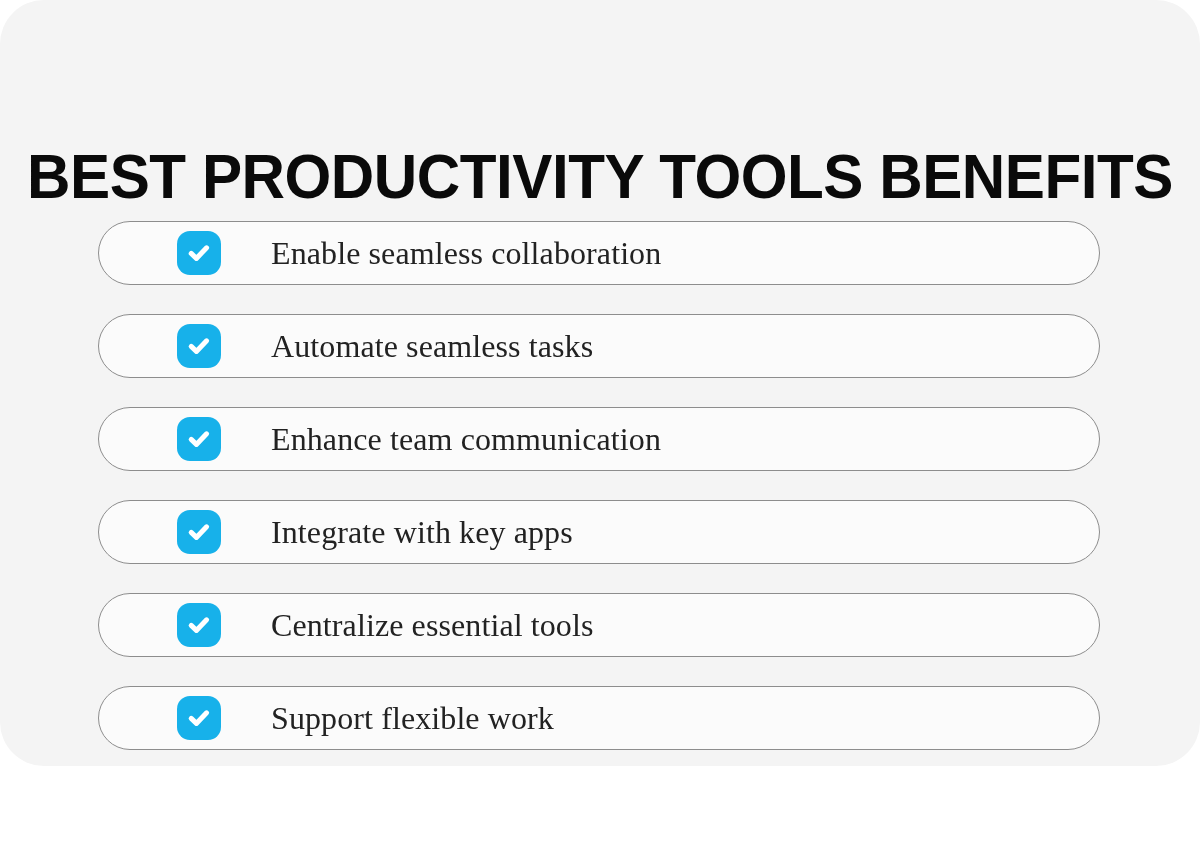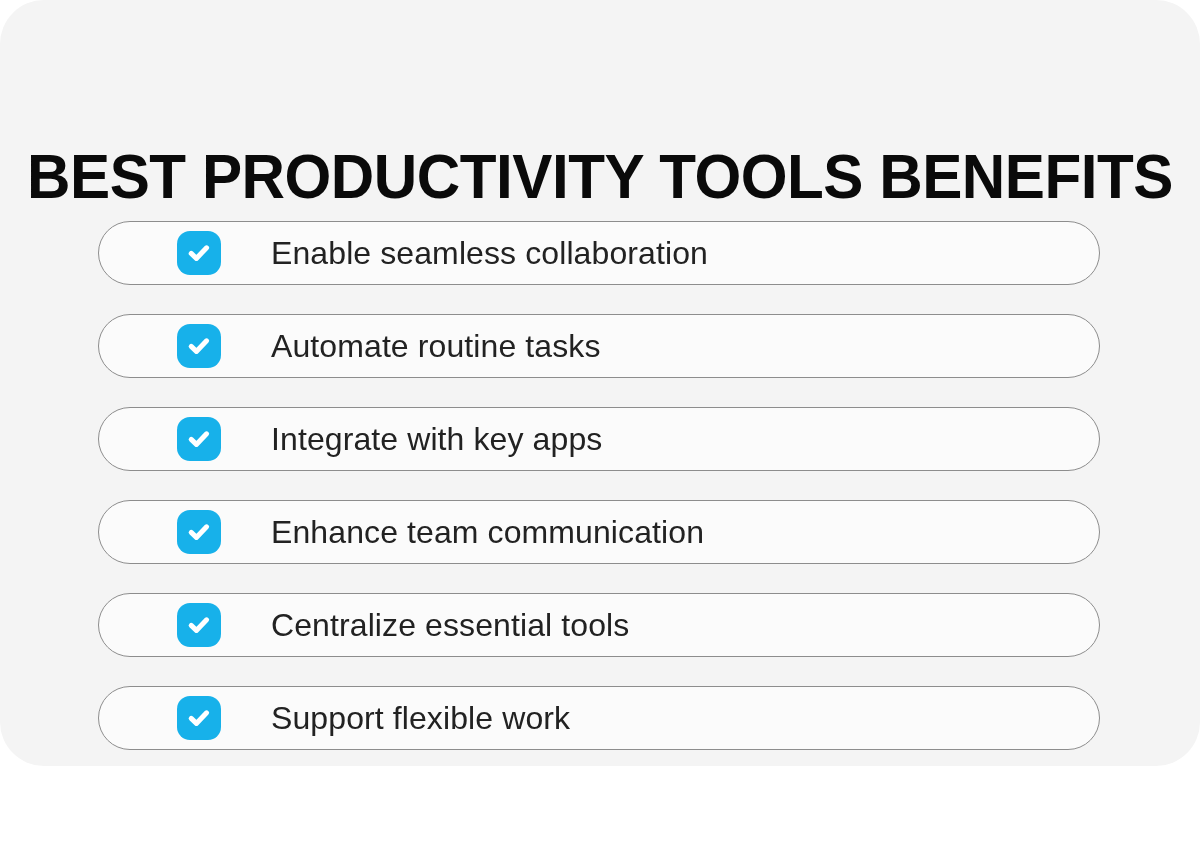--- a/index.html
+++ b/index.html
@@ -81,21 +81,21 @@
     height: 28px;
   }
 
   .benefit-label {
     position: absolute;
     left: 172px;
     top: 50%;
     margin-top: -19px;
     height: 38px;
     line-height: 38px;
-    font-family: Liberation Sans, sans-serif;
+    font-family: Liberation Serif, serif;
     font-size: 32px;
     font-weight: 400;
     color: #222222;
     letter-spacing: 0.1px;
     white-space: nowrap;
   }
 </style>
 </head>
 <body>
 
@@ -113,39 +113,39 @@
       </span>
       <span class="benefit-label">Enable seamless collaboration</span>
     </div>
 
     <div class="benefit-row">
       <span class="check-box">
         <svg viewBox="0 0 28 28" aria-hidden="true">
           <path d="M6.2 14.4 L11.4 19.4 L21.6 8.8" fill="none" stroke="#ffffff" stroke-width="5" stroke-linecap="round" stroke-linejoin="round"></path>
         </svg>
       </span>
-      <span class="benefit-label">Automate routine tasks</span>
+      <span class="benefit-label">Automate seamless tasks</span>
+    </div>
+
+    <div class="benefit-row">
+      <span class="check-box">
+        <svg viewBox="0 0 28 28" aria-hidden="true">
+          <path d="M6.2 14.4 L11.4 19.4 L21.6 8.8" fill="none" stroke="#ffffff" stroke-width="5" stroke-linecap="round" stroke-linejoin="round"></path>
+        </svg>
+      </span>
+      <span class="benefit-label">Enhance team communication</span>
     </div>
 
     <div class="benefit-row">
       <span class="check-box">
         <svg viewBox="0 0 28 28" aria-hidden="true">
           <path d="M6.2 14.4 L11.4 19.4 L21.6 8.8" fill="none" stroke="#ffffff" stroke-width="5" stroke-linecap="round" stroke-linejoin="round"></path>
         </svg>
       </span>
       <span class="benefit-label">Integrate with key apps</span>
-    </div>
-
-    <div class="benefit-row">
-      <span class="check-box">
-        <svg viewBox="0 0 28 28" aria-hidden="true">
-          <path d="M6.2 14.4 L11.4 19.4 L21.6 8.8" fill="none" stroke="#ffffff" stroke-width="5" stroke-linecap="round" stroke-linejoin="round"></path>
-        </svg>
-      </span>
-      <span class="benefit-label">Enhance team communication</span>
     </div>
 
     <div class="benefit-row">
       <span class="check-box">
         <svg viewBox="0 0 28 28" aria-hidden="true">
           <path d="M6.2 14.4 L11.4 19.4 L21.6 8.8" fill="none" stroke="#ffffff" stroke-width="5" stroke-linecap="round" stroke-linejoin="round"></path>
         </svg>
       </span>
       <span class="benefit-label">Centralize essential tools</span>
     </div>

